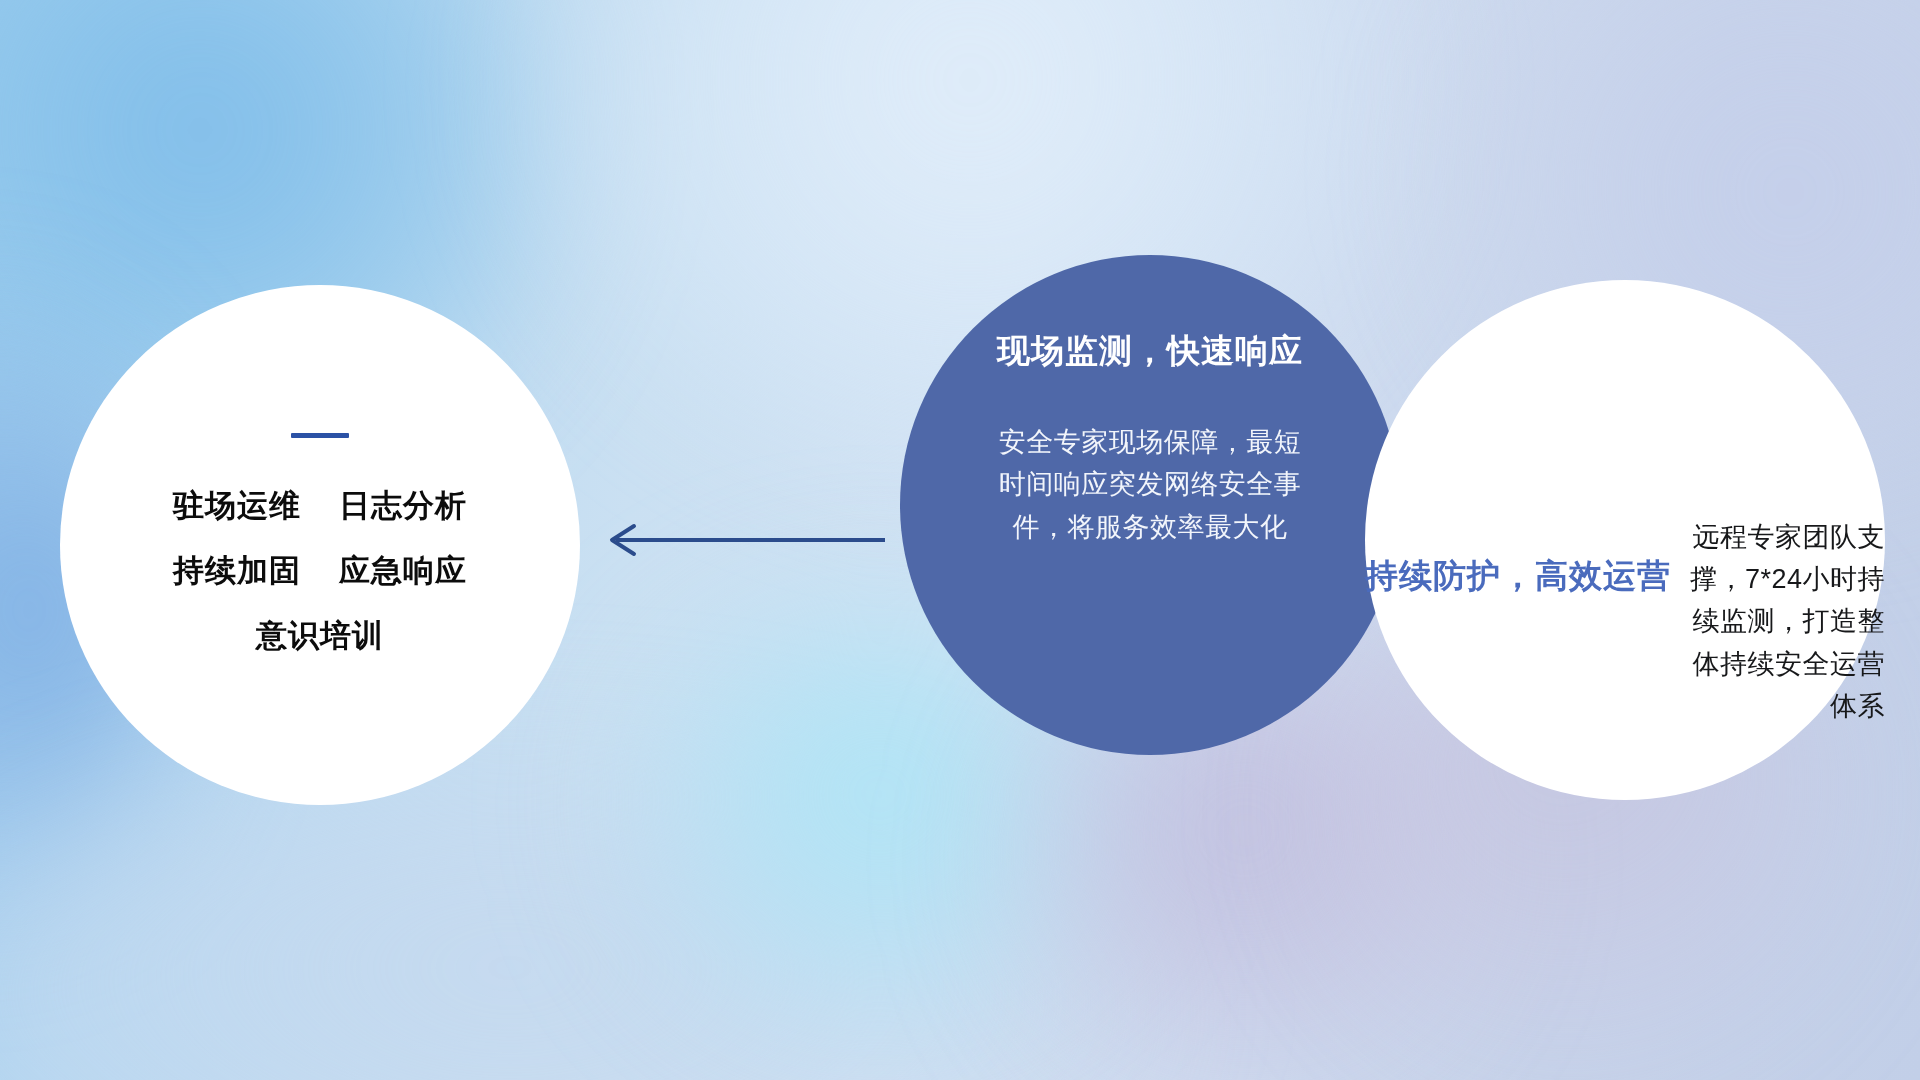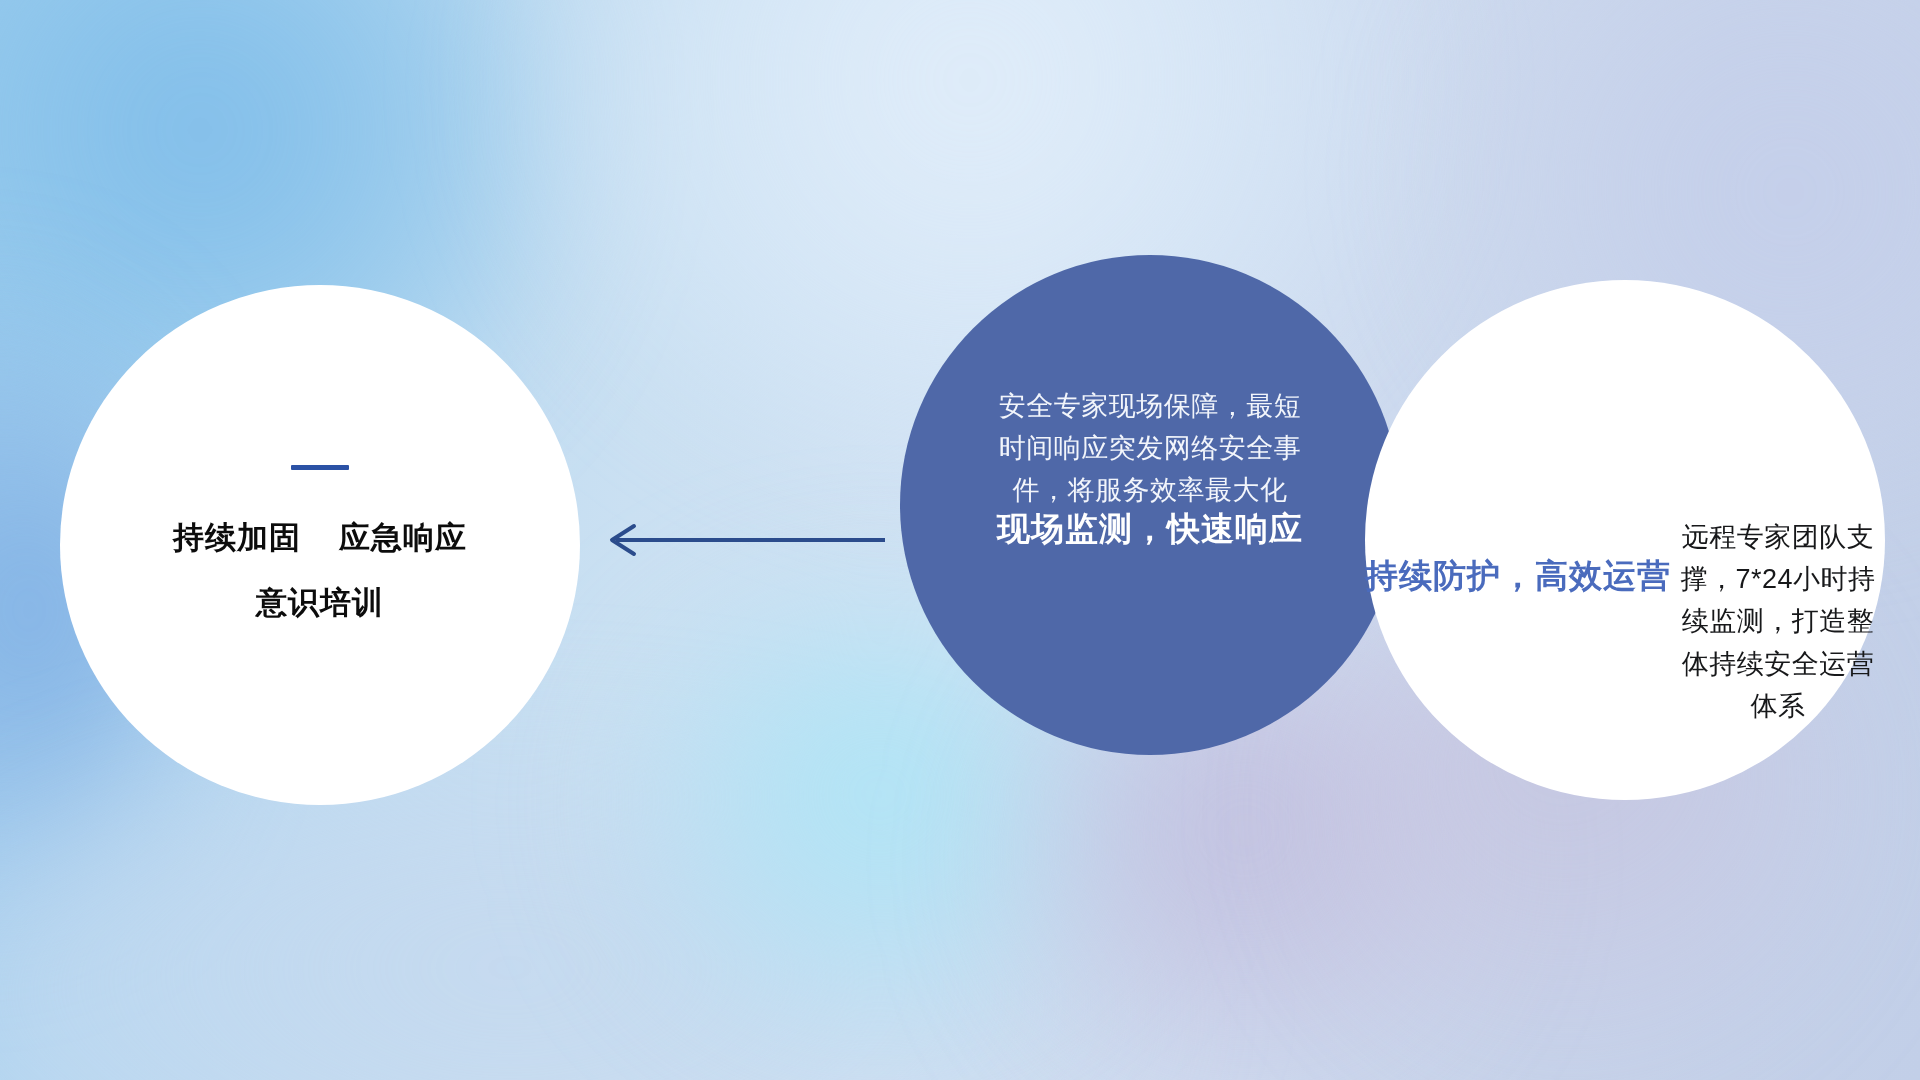--- a/index.html
+++ b/index.html
@@ -93,21 +93,21 @@
     padding-top:72px;
     z-index:3;
   }
   #right-title {
     font-size:33px; font-weight:bold; color:#4a6bbd;
     letter-spacing:1px; white-space:nowrap; line-height:1.1;
   }
   #right-body {
     margin-top:91px;
     font-size:27px; color:#17181a; line-height:1.56;
-    text-align:center; width:420px; letter-spacing:.5px;
+    text-align:right; width:420px; letter-spacing:.5px;
   }
 
   
   #flow-arrow { position:absolute; left:600px; top:520px; width:290px; height:40px; z-index:1; }
 </style>
 </head>
 <body>
 
 <div id="bg">
   <div class="bg-base"></div>
@@ -122,32 +122,36 @@
 </div>
 
 <svg id="flow-arrow" viewBox="0 0 290 40">
   <line x1="285" y1="20" x2="16" y2="20" stroke="#2b4c8c" stroke-width="4"></line>
   <polyline points="34,6 12,20 34,34" fill="none" stroke="#2b4c8c" stroke-width="4" stroke-linecap="round" stroke-linejoin="round"></polyline>
 </svg>
 
 <div class="circle" id="circle-left">
   <div id="left-dash"></div>
 
+  <div class="left-row">
+    <span>驻场运维</span>
+    <span>日志分析</span>
+  </div>
 
   <div class="left-row">
     <span>持续加固</span>
     <span>应急响应</span>
   </div>
 
   <div class="left-row single">
     <span>意识培训</span>
   </div>
 </div>
 
 <div class="circle" id="circle-blue">
+  <div id="blue-title">现场监测，快速响应</div>
   <div id="blue-body">安全专家现场保障，最短时间响应突发网络安全事件，将服务效率最大化</div>
-  <div id="blue-title">现场监测，快速响应</div>
 </div>
 
 <div class="circle" id="circle-right">
   <div id="right-title">持续防护，高效运营</div>
   <div id="right-body">远程专家团队支撑，7*24小时持续监测，打造整体持续安全运营体系</div>
 </div>
 
 </body></html>

